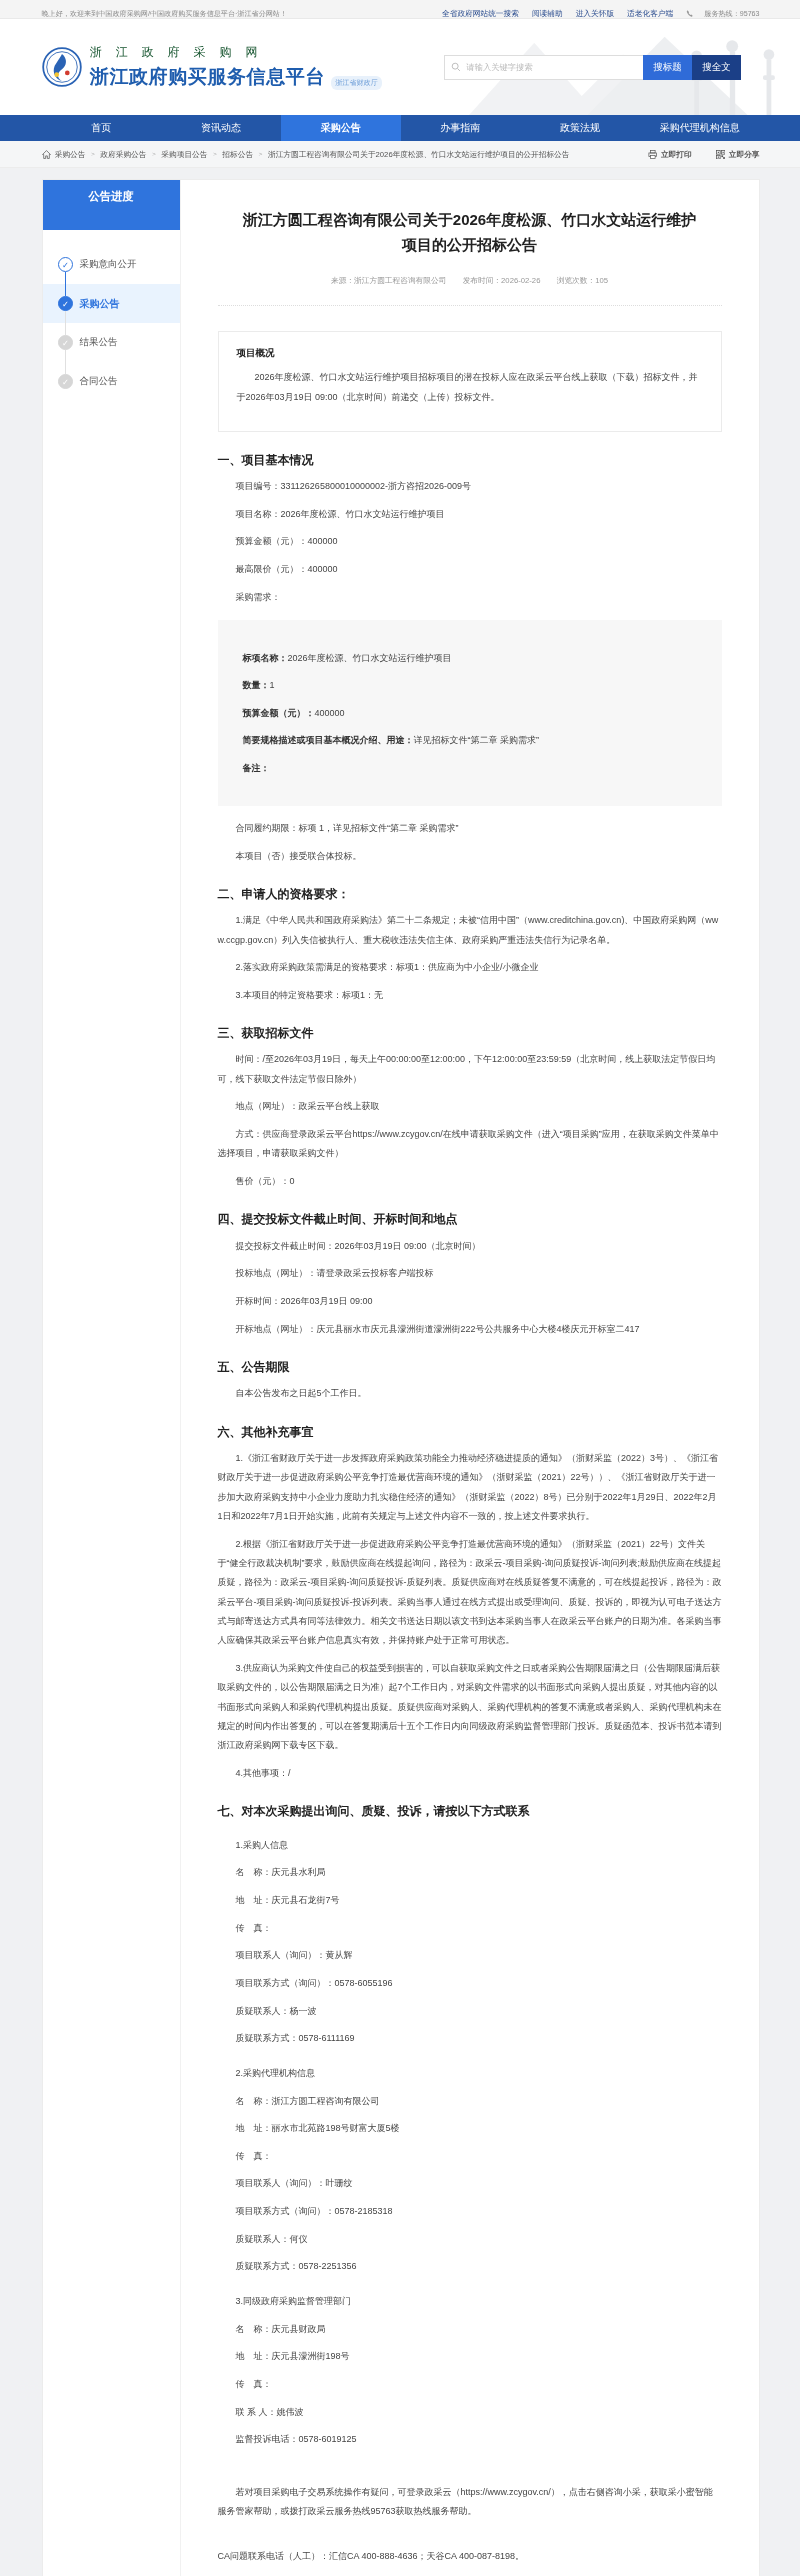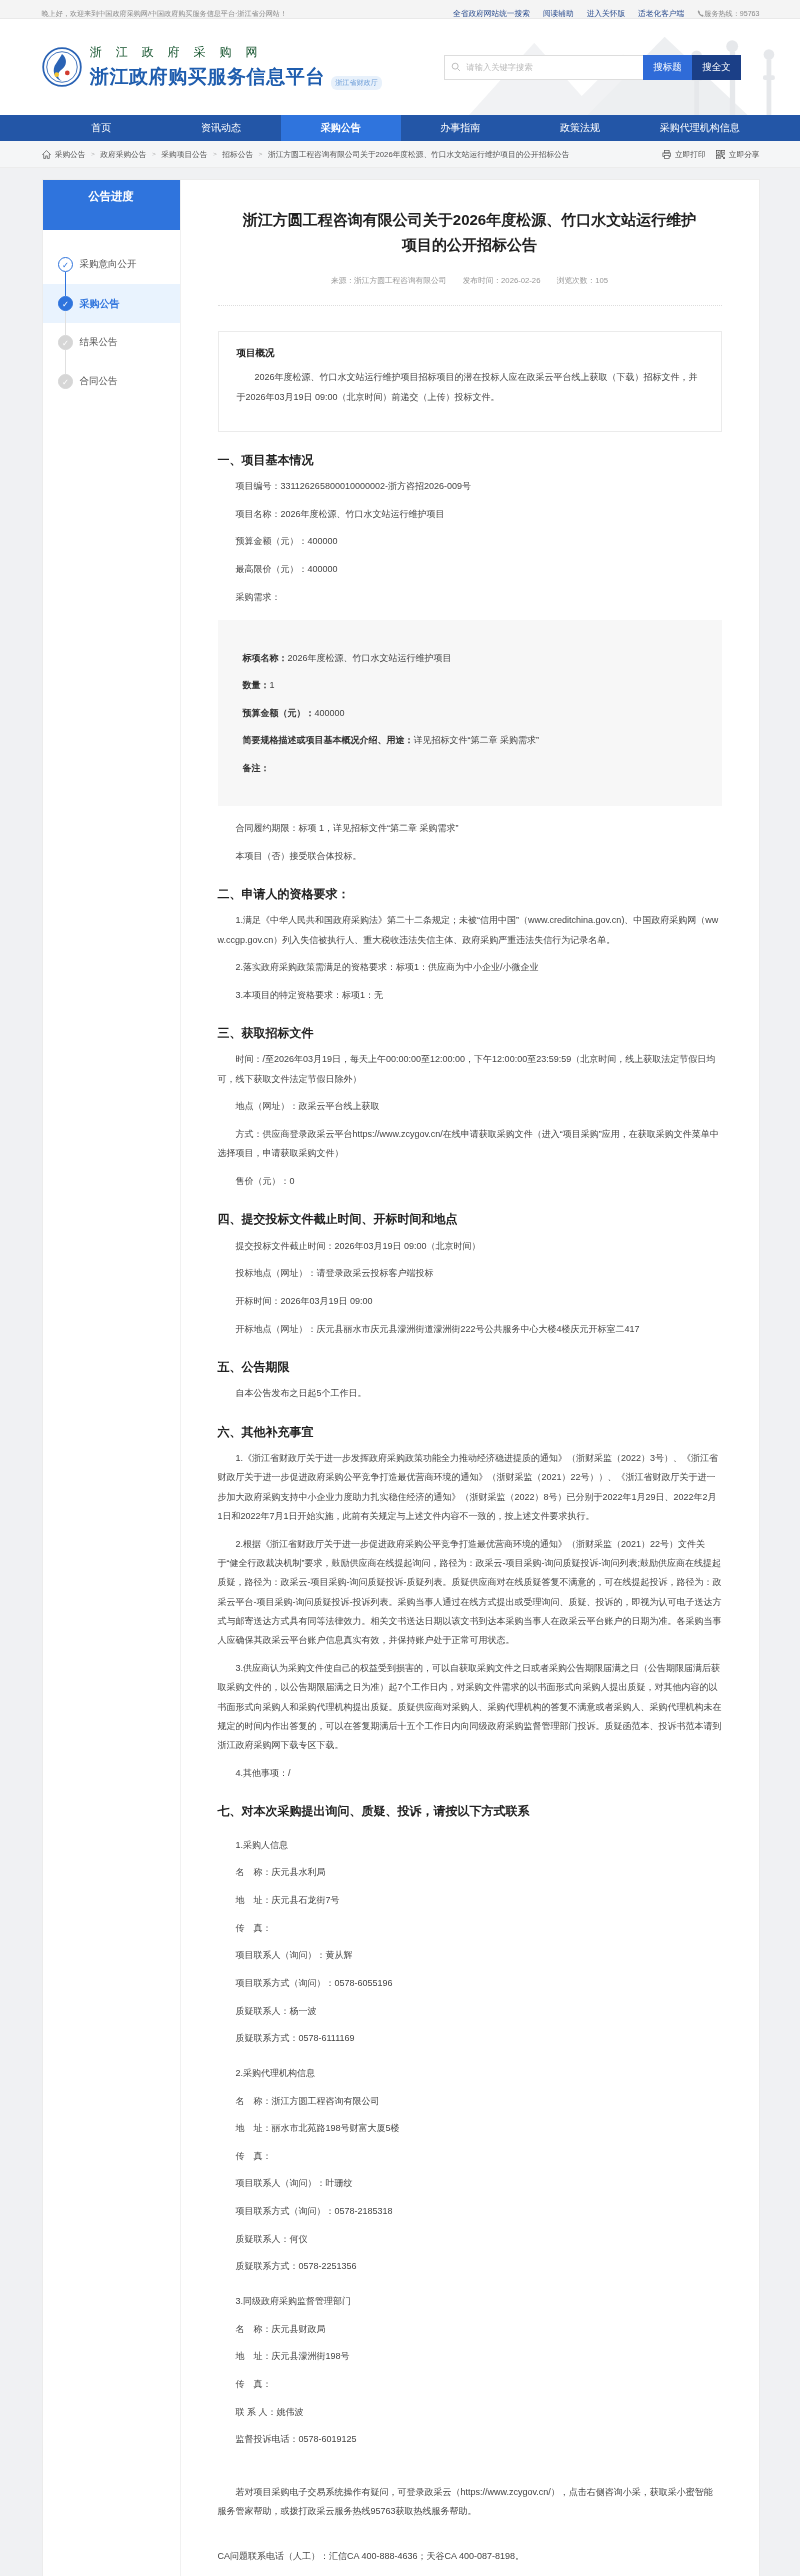--- a/index.html
+++ b/index.html
@@ -11,21 +11,21 @@
     width: 801px;
     margin: 0 auto;
   }
   .wrap { width: 718px; margin: 0 auto; }
 
   
   .topbar { background: #f4f4f4; border-bottom: 0.6px solid #e9e9e9; height: 19px; font-size: 7.1px; color: #8a8a8a; }
   .topbar .wrap { display: flex; justify-content: space-between; align-items: center; height: 27px; }
   .topbar-links { display: flex; gap: 13px; align-items: center; }
   .topbar-links a { color: #2b4d8f; text-decoration: none; cursor: pointer; font-size: 7.7px; }
-  .topbar-hotline { color: #8a8a8a; display: flex; align-items: center; gap: 0; }
+  .topbar-hotline { color: #8a8a8a; display: flex; align-items: center; gap: 11px; }
 
   
   .header { background: #fff; position: relative; height: 96px; overflow: hidden; }
   .header .wrap { display: flex; align-items: center; height: 100%; position: relative; z-index: 2; }
   .watermark { position: absolute; right: 0; top: 0; height: 96px; z-index: 1; opacity: .55; }
   .logo-area { display: flex; align-items: center; gap: 8.3px; }
   .logo-text .l1 { font-size: 12px; font-weight: normal; color: #14532d; letter-spacing: 5.3px; }
   .logo-text .l2row { display: flex; align-items: flex-end; gap: 6px; margin-top: 2.4px; }
   .logo-text .l2 { font-size: 19px; color: #1f5dae; font-weight: bold; letter-spacing: 0.6px; }
   .fin-badge { background: #e8f1fb; color: #6f9fd8; font-size: 7.1px; padding: 1.8px 4.2px; border-radius: 6px; white-space: nowrap; }
@@ -43,21 +43,21 @@
   .nav-item { flex: 1; text-align: center; line-height: 26px; color: #fff; font-size: 10px; cursor: pointer; }
   .nav-item.active { background: #2f74dd; font-weight: bold; }
 
   
   .crumbbar { background: #f5f6f7; border-bottom: 0.6px solid #ececec; height: 27px; font-size: 7.7px; color: #666; }
   .crumbbar .wrap { display: flex; align-items: center; height: 27px; }
   .crumb-left { display: flex; align-items: center; gap: 4.2px; flex: 1; min-width: 0; }
   .crumb-left a { color: #555; text-decoration: none; cursor: pointer; white-space: nowrap; }
   .crumb-sep { color: #999; font-size: 6.5px; }
   .crumb-cur { color: #555; overflow: hidden; text-overflow: ellipsis; white-space: nowrap; max-width: 332px; }
-  .crumb-tools { display: flex; align-items: center; gap: 10px; margin-left: 10.7px; }
+  .crumb-tools { display: flex; align-items: center; gap: 24px; margin-left: 10.7px; font-weight: bold; }
   .crumb-tool { display: flex; align-items: center; gap: 3.6px; color: #555; cursor: pointer; white-space: nowrap; }
 
   
   .content-row { display: flex; background: #fff; border: 0.6px solid #ececec; margin-top: 10.7px; }
   .sidebar { width: 138px; border-right: 0.6px solid #f1f1f1; padding-bottom: 154px; flex-shrink: 0; }
   .sidebar-hd { background: #2f74dd; color: #fff; font-size: 11.3px; font-weight: bold; text-align: center; height: 50px; line-height: 33px; }
   .steps { margin-top: 15.4px; }
   .step { position: relative; height: 39px; display: flex; align-items: center; padding-left: 37px; font-size: 9.5px; color: #555; cursor: pointer; }
   .step .dot { position: absolute; left: 15.4px; width: 15.4px; height: 15.4px; border-radius: 50%; display: flex; align-items: center; justify-content: center; font-size: 8.3px; z-index: 2; }
   .step.done .dot { border: 1.2px solid #2f74dd; color: #2f74dd; background: #fff; }

